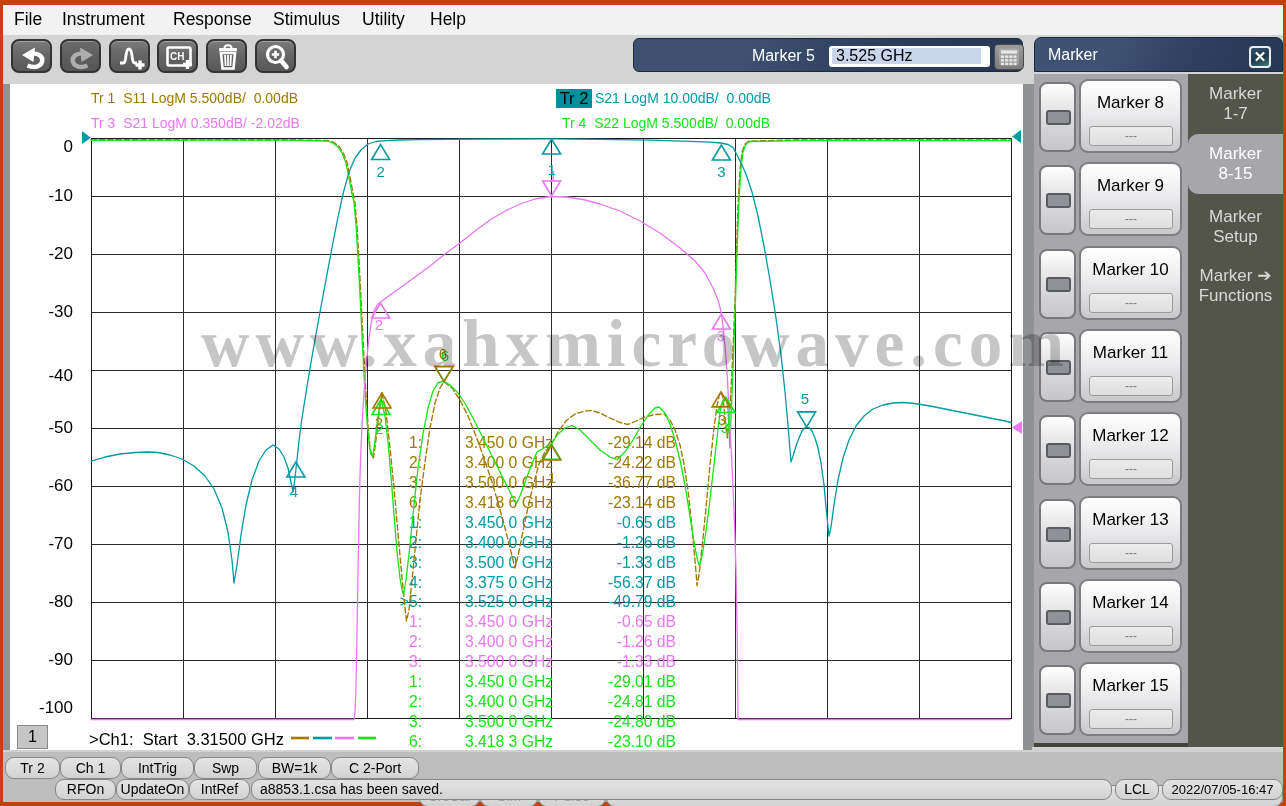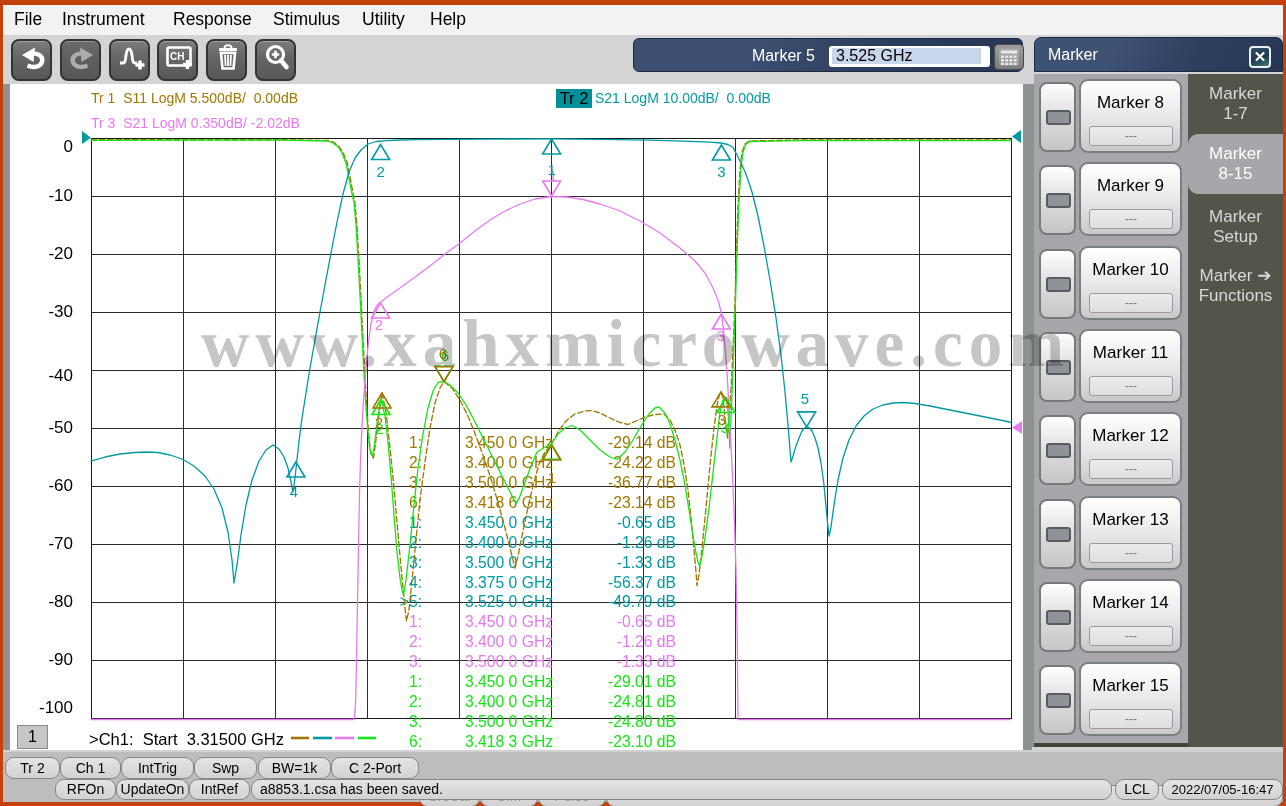--- a/index.html
+++ b/index.html
@@ -2,21 +2,21 @@
 <html><head>
 <meta charset="utf-8">
 <style>
 html,body{margin:0;padding:0;background:#000;}
 #scr{position:relative;width:1286px;height:806px;background:#c2410c;overflow:hidden;
   font-family:"Liberation Sans",sans-serif;}
 .abs{position:absolute;}
 #menubar{left:3px;top:5px;width:1280px;height:30px;background:#f2f2f2;}
 #menubar span{position:absolute;top:4px;font-size:17.5px;color:#000;}
 #toolbar{left:3px;top:35px;width:1280px;height:49px;background:#d4d4d4;}
-.tbtn{position:absolute;box-sizing:border-box;top:4px;width:41px;height:42px;border-radius:8px;
+.tbtn{position:absolute;box-sizing:border-box;top:4px;width:41px;height:34px;border-radius:8px;
   background:linear-gradient(180deg,#7b7b7b 0%,#666 45%,#585858 100%);
   border:2px solid #333;box-shadow:inset 0 1px 0 rgba(255,255,255,.3);}
 .tbtn.prsd{background:linear-gradient(180deg,#6b6b6b 0%,#5e5e5e 50%,#575757 100%);}
 #mk5bar{position:absolute;left:630px;top:3px;width:388px;height:32px;border-radius:6px;
   background:linear-gradient(115deg,#3d5071 30%,#2c3c5b 65%,#273653 100%);
   border:1px solid #1c2940;}
 #mk5bar .lbl{position:absolute;left:60px;top:8px;width:121px;text-align:right;color:#fff;font-size:16px;}
 #mk5input{position:absolute;left:195px;top:7px;width:161px;height:21px;background:#fff;border-radius:3px;}
 #mk5sel{position:absolute;left:3px;top:2px;width:149px;height:16px;background:#c9d5ea;}
 #mk5input .txt{position:absolute;left:7px;top:1px;font-size:16px;color:#000;white-space:pre;}
@@ -162,20 +162,21 @@
           <line x1="91" y1="602.5" x2="1011" y2="602.5"></line>
           <line x1="91" y1="660.5" x2="1011" y2="660.5"></line>
           <line x1="91" y1="718.5" x2="1011" y2="718.5"></line>
         </g>
         <rect x="91.5" y="138.5" width="920" height="580" fill="none" stroke="#1a1a1a" stroke-width="1.4" shape-rendering="crispEdges"></rect>
       </svg>
     <div class="tl olv" style="left:81px;top:5px">Tr 1  S11 LogM 5.500dB/  0.00dB</div>
     <div id="tr2box">Tr 2</div>
     <div class="tl tea" style="left:585px;top:5px">S21 LogM 10.00dB/  0.00dB</div>
     <div class="tl mag" style="left:81px;top:30px">Tr 3  S21 LogM 0.350dB/ -2.02dB</div>
+    <div class="tl grn" style="left:552px;top:30px">Tr 4  S22 LogM 5.500dB/  0.00dB</div>
     <div class="ylab" style="top:53.7px">0</div>
     <div class="ylab" style="top:102.7px">-10</div>
     <div class="ylab" style="top:160.7px">-20</div>
     <div class="ylab" style="top:218.7px">-30</div>
     <div class="ylab" style="top:283px">-40</div>
     <div class="ylab" style="top:334.7px">-50</div>
     <div class="ylab" style="top:392.7px">-60</div>
     <div class="ylab" style="top:450.7px">-70</div>
     <div class="ylab" style="top:508.7px">-80</div>
     <div class="ylab" style="top:566.7px">-90</div>

